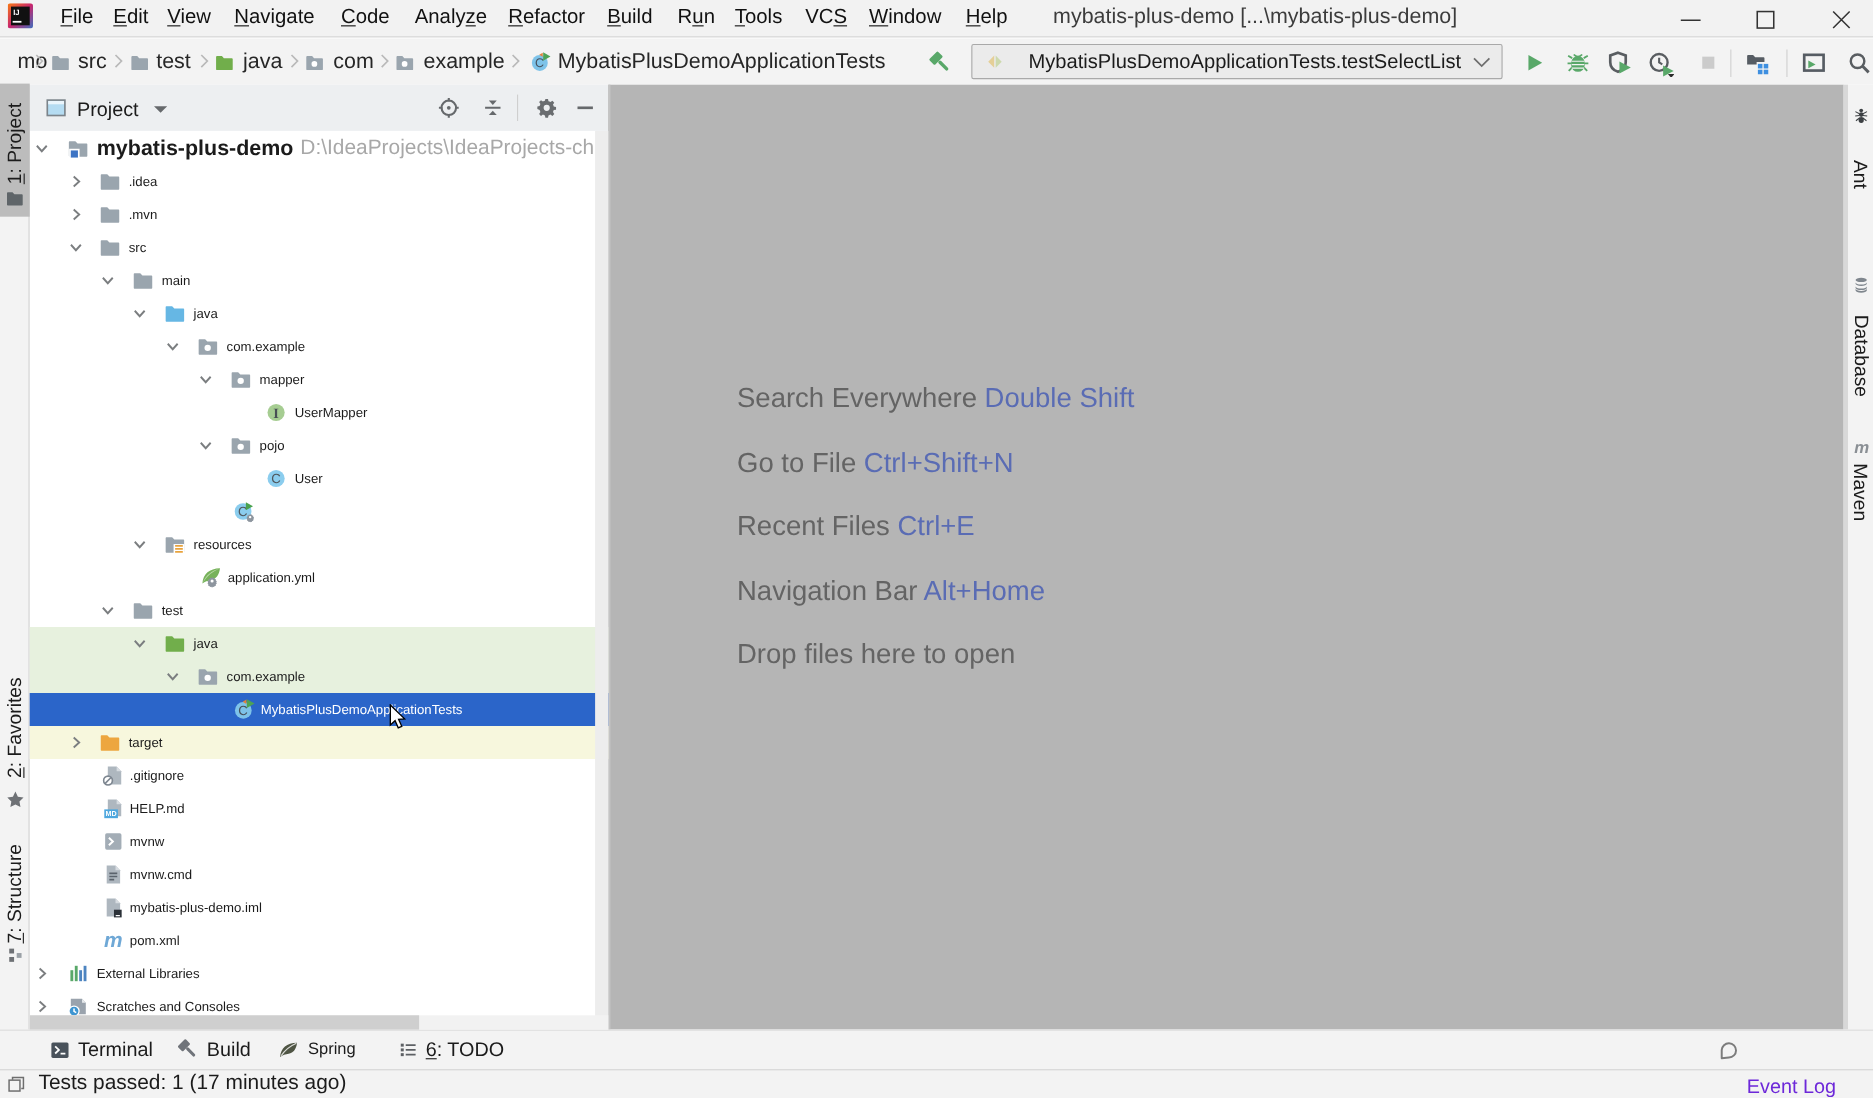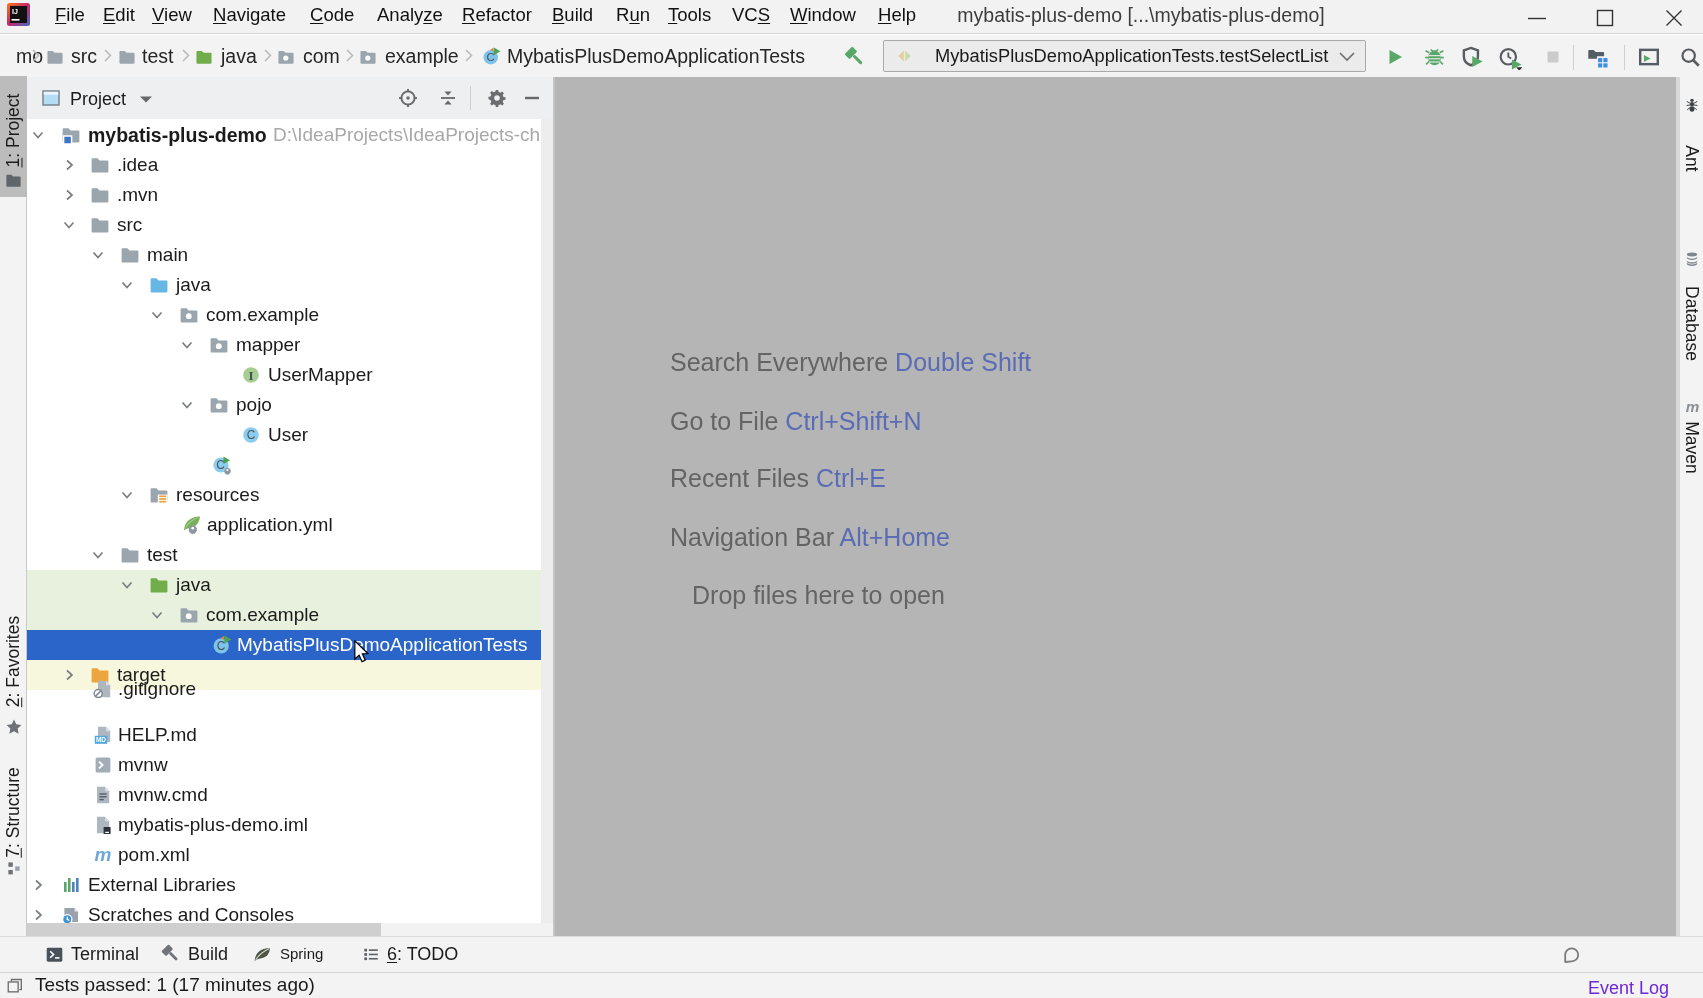--- a/index.html
+++ b/index.html
@@ -2,21 +2,21 @@
 <html><head>
 <meta charset="utf-8">
 <style>
 *{margin:0;padding:0;box-sizing:border-box}
 html,body{width:1703px;height:998px;overflow:hidden}
 body{font-family:"Liberation Sans",sans-serif;position:relative;background:#fff;color:#1b1b1b}
 .a{position:absolute}
 .row{position:absolute;left:0;width:553px;height:30px}
 .ic{position:absolute;width:20px;height:20px;top:5px}
 .cv{position:absolute;width:14px;height:14px;top:8px}
-.lb{position:absolute;top:0;line-height:30px;font-size:19px;color:#1b1b1b;white-space:nowrap}
+.lb{position:absolute;top:0;line-height:30px;font-size:12px;color:#1b1b1b;white-space:nowrap}
 .mn{font-size:18.5px;color:#111;position:absolute;top:0;line-height:30px}
 .bc{position:absolute;top:33px;line-height:47px;font-size:19.5px;color:#262626;white-space:nowrap}
 .bsep{position:absolute;top:49px;width:9px;height:13px}
 .hint{position:absolute;font-size:25px;color:#646464;white-space:nowrap}
 .hint b{font-weight:normal;color:#5a6cb4}
 u{text-underline-offset:2px}
 </style>
 </head>
 <body>
 <svg width="0" height="0" style="position:absolute">
@@ -597,21 +597,21 @@
 </div>
 <div class="row" style="top:660px">
  <svg class="cv" style="left:62px">
       <use href="#chevr"></use>
     </svg>
  <svg class="ic" style="left:90px;color:#eda63f">
       <use href="#folder"></use>
     </svg>
  <span class="lb" style="left:117px">target</span>
 </div>
-<div class="row" style="top:674px">
+<div class="row" style="top:690px">
  <svg class="ic" style="left:93px">
       <use href="#gitign"></use>
     </svg>
  <span class="lb" style="left:118px">.gitignore</span>
 </div>
 <div class="row" style="top:720px">
  <svg class="ic" style="left:93px">
       <use href="#mdfile"></use>
     </svg>
  <span class="lb" style="left:118px">HELP.md</span>
@@ -664,21 +664,21 @@
 <div class="a" style="left:27px;top:923px;width:354px;height:13px;background:#cfcfcf"></div>
 
 <svg class="a" style="left:353px;top:640px;z-index:5" width="21" height="26" viewBox="0 0 24 30">
     <use href="#cursor"></use>
   </svg>
 
 <div class="hint" style="left:670px;top:348px">Search Everywhere <b>Double Shift</b></div>
 <div class="hint" style="left:670px;top:407px">Go to File <b>Ctrl+Shift+N</b></div>
 <div class="hint" style="left:670px;top:464px">Recent Files <b>Ctrl+E</b></div>
 <div class="hint" style="left:670px;top:523px">Navigation Bar <b>Alt+Home</b></div>
-<div class="hint" style="left:692px;top:581px">Drop files here to open</div>
+<div class="hint" style="left:670px;top:581px">Drop files here to open</div>
 
 <div class="a" style="left:0;top:76px;width:27px;height:121px;background:#bcbcbc"></div>
 <div class="a" style="left:0;top:83px;width:27px;height:95px;display:flex;align-items:center;justify-content:center">
     <span style="transform:rotate(-90deg);white-space:nowrap;font-size:17.5px;color:#1b1b1b"><u>1</u>: Project</span>
   </div>
 <svg class="a" style="left:5px;top:172px;color:#5f6569" width="17" height="17" viewBox="0 0 20 20">
     <use href="#folder"></use>
   </svg>
 <div class="a" style="left:0;top:608px;width:27px;height:106px;display:flex;align-items:center;justify-content:center">
     <span style="transform:rotate(-90deg);white-space:nowrap;font-size:17.5px;color:#1b1b1b"><u>2</u>: Favorites</span>

